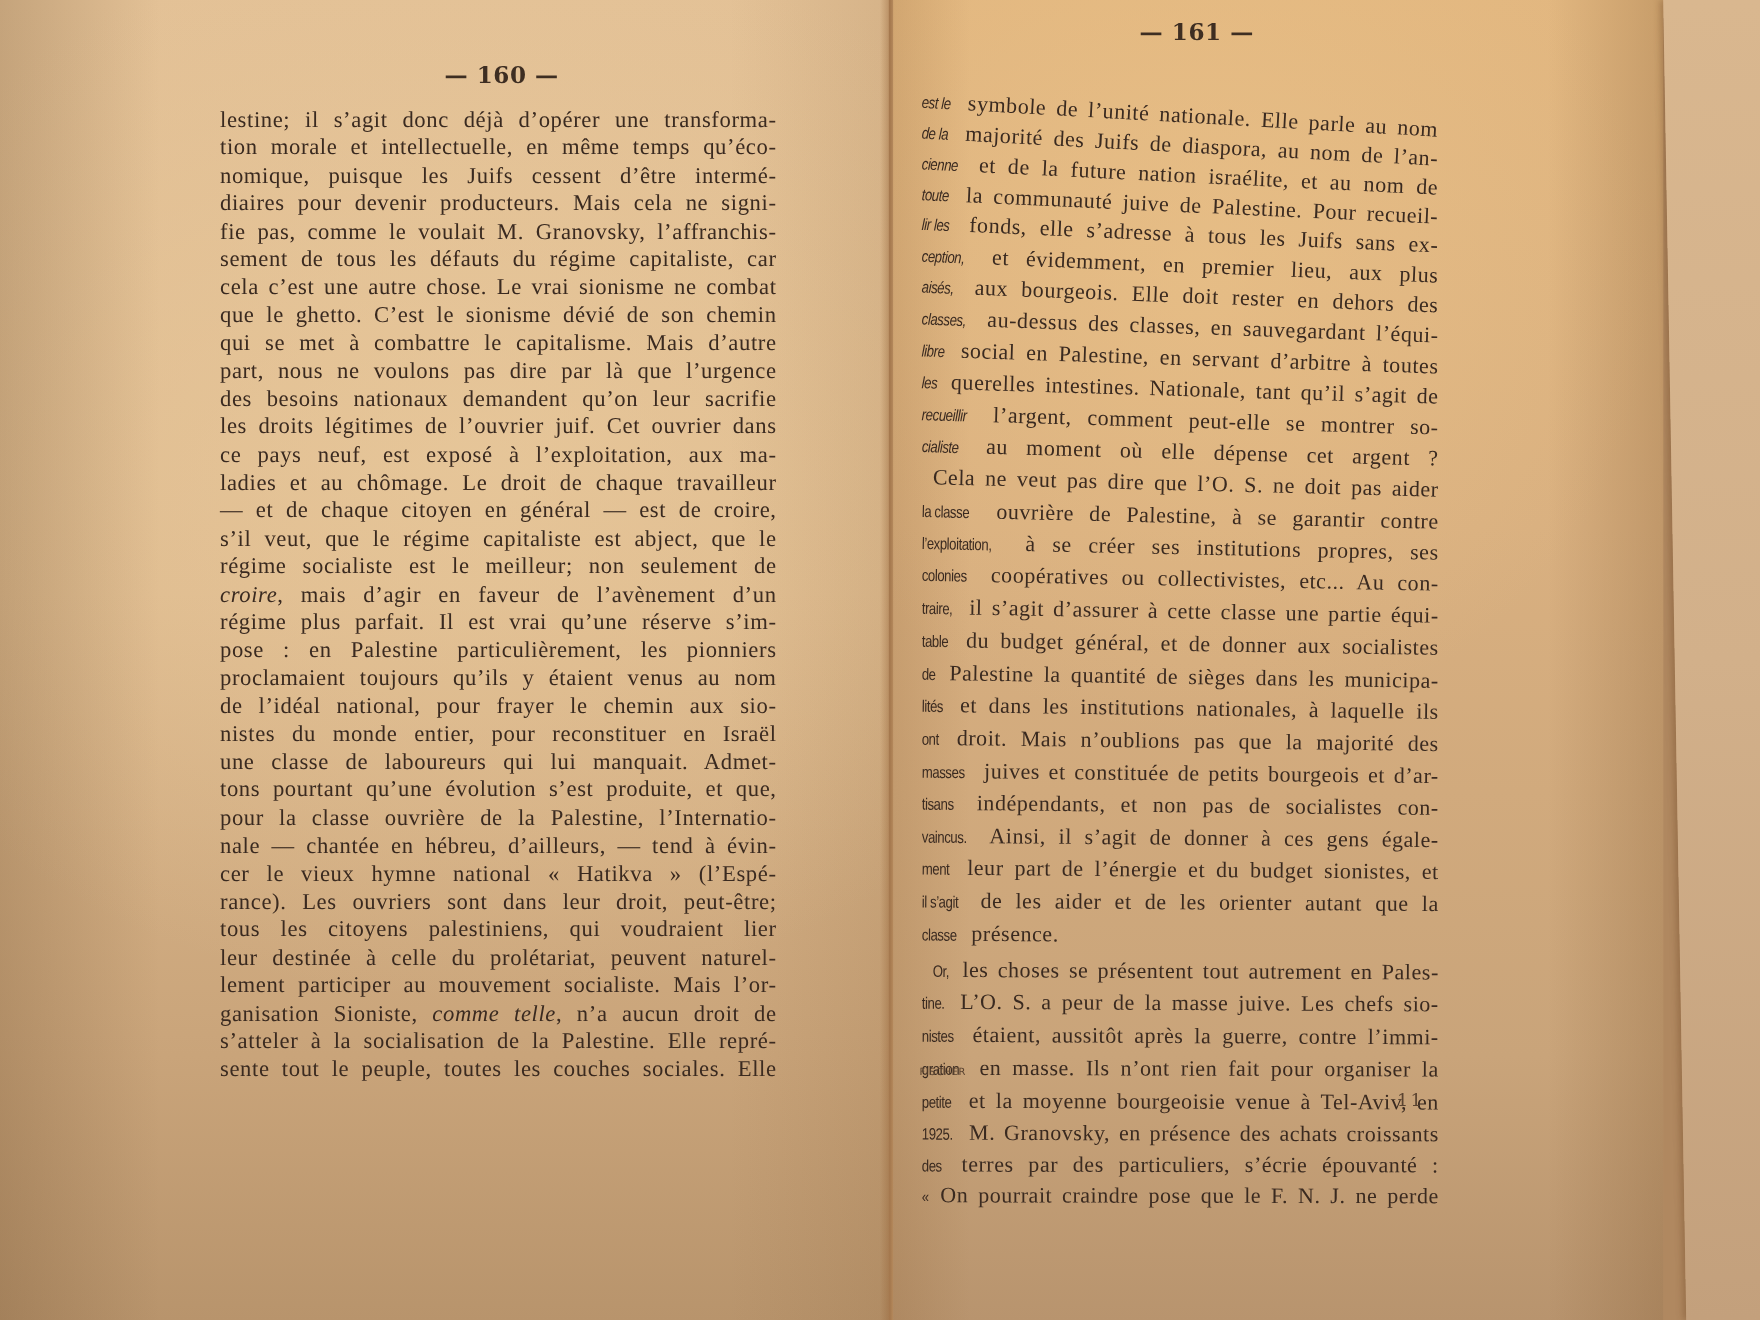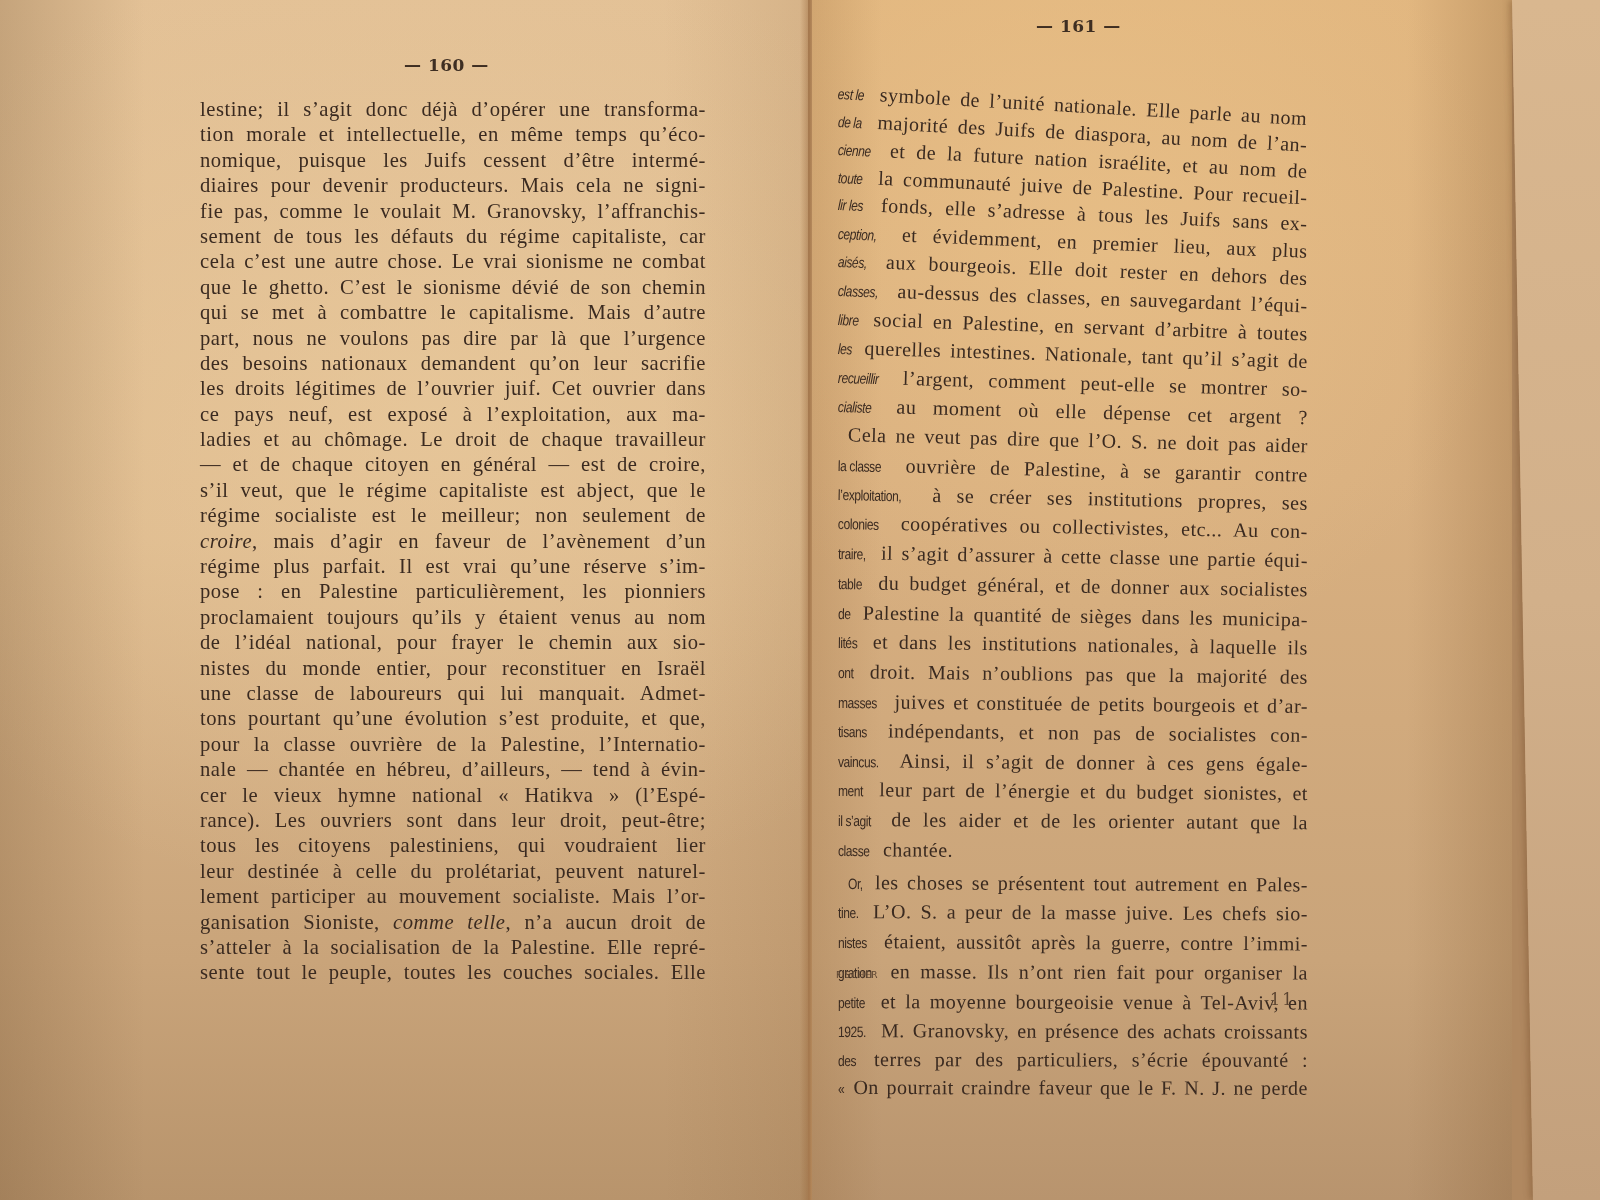--- a/index.html
+++ b/index.html
@@ -62,21 +62,21 @@
       box-shadow: -3px 0 6px rgba(110,70,35,0.35);
       transform: skewX(1deg);
       transform-origin: top left;
     }
 
     .folio {
       position: absolute;
       font-family: "DejaVu Serif", "Liberation Serif", serif;
       font-weight: bold;
       color: #3e2e22;
-      font-size: 17px;
+      font-size: 21px;
       letter-spacing: 0.5px;
       white-space: nowrap;
     }
     .folio-left { left: 404px; top: 55px; }
     .folio-right { left: 1036px; top: 16px; }
 
     .text-block {
       position: absolute;
       font-family: "Liberation Serif", "DejaVu Serif", serif;
       color: #3a2a20;
@@ -221,26 +221,26 @@
       <div class="rline" style="top: 468px; transform: rotate(1deg);"><span class="lead upright">traire,</span><span> il s’agit d’assurer à cette classe une partie équi-</span></div>
       <div class="rline" style="top: 498px; transform: rotate(0.9deg);"><span class="lead upright">table</span><span> du budget général, et de donner aux socialistes</span></div>
       <div class="rline" style="top: 528px; transform: rotate(0.9deg);"><span class="lead upright">de</span><span> Palestine la quantité de sièges dans les municipa-</span></div>
       <div class="rline" style="top: 557px; transform: rotate(0.8deg);"><span class="lead upright">lités</span><span> et dans les institutions nationales, à laquelle ils</span></div>
       <div class="rline" style="top: 587px; transform: rotate(0.7deg);"><span class="lead upright">ont</span><span> droit. Mais n’oublions pas que la majorité des</span></div>
       <div class="rline" style="top: 617px; transform: rotate(0.6deg);"><span class="lead upright">masses</span><span> juives et constituée de petits bourgeois et d’ar-</span></div>
       <div class="rline" style="top: 646px; transform: rotate(0.6deg);"><span class="lead upright">tisans</span><span> indépendants, et non pas de socialistes con-</span></div>
       <div class="rline" style="top: 676px; transform: rotate(0.5deg);"><span class="lead upright">vaincus.</span><span> Ainsi, il s’agit de donner à ces gens égale-</span></div>
       <div class="rline" style="top: 705px; transform: rotate(0.5deg);"><span class="lead upright">ment</span><span> leur part de l’énergie et du budget sionistes, et</span></div>
       <div class="rline" style="top: 735px; transform: rotate(0.4deg);"><span class="lead upright">il s’agit</span><span> de les aider et de les orienter autant que la</span></div>
-      <div class="rline last" style="top: 765px; transform: rotate(0.4deg);"><span class="lead upright">classe</span><span> chantée.</span></div>
+      <div class="rline last" style="top: 765px; transform: rotate(0.4deg);"><span class="lead upright">classe</span><span> présence.</span></div>
       <div class="rline indent" style="top: 798px; transform: rotate(0.3deg);"><span class="lead upright">Or,</span><span> les choses se présentent tout autrement en Pales-</span></div>
       <div class="rline" style="top: 827px; transform: rotate(0.3deg);"><span class="lead upright">tine.</span><span> L’O. S. a peur de la masse juive. Les chefs sio-</span></div>
       <div class="rline" style="top: 857px; transform: rotate(0.3deg);"><span class="lead upright">nistes</span><span> étaient, aussitôt après la guerre, contre l’immi-</span></div>
       <div class="rline" style="top: 887px; transform: rotate(0.2deg);"><span class="lead upright">gration</span><span> en masse. Ils n’ont rien fait pour organiser la</span></div>
       <div class="rline" style="top: 917px; transform: rotate(0.2deg);"><span class="lead upright">petite</span><span> et la moyenne bourgeoisie venue à Tel-Aviv, en</span></div>
       <div class="rline" style="top: 946px; transform: rotate(0.2deg);"><span class="lead upright">1925.</span><span> M. Granovsky, en présence des achats croissants</span></div>
       <div class="rline" style="top: 975px; transform: rotate(0.1deg);"><span class="lead upright">des</span><span> terres par des particuliers, s’écrie épouvanté :</span></div>
-      <div class="rline" style="top: 1003px; transform: rotate(0.1deg);"><span class="lead upright">«</span><span> On pourrait craindre faveur que le F. N. J. ne perde</span></div>
+      <div class="rline" style="top: 1003px; transform: rotate(0.1deg);"><span class="lead upright">«</span><span> On pourrait craindre pose que le F. N. J. ne perde</span></div>
     </div>
 
   <div class="signature">FISCHER</div>
   <div class="sig-num">11</div>
 </div>
 
 </body></html>

